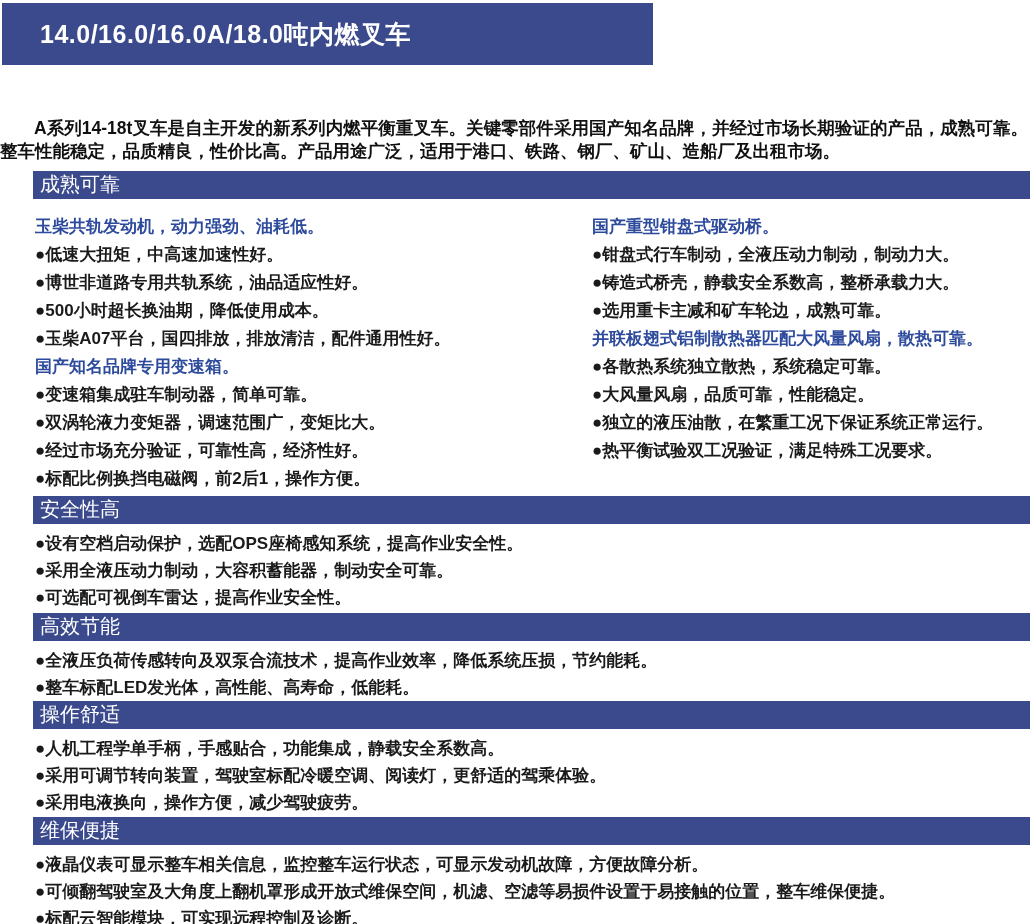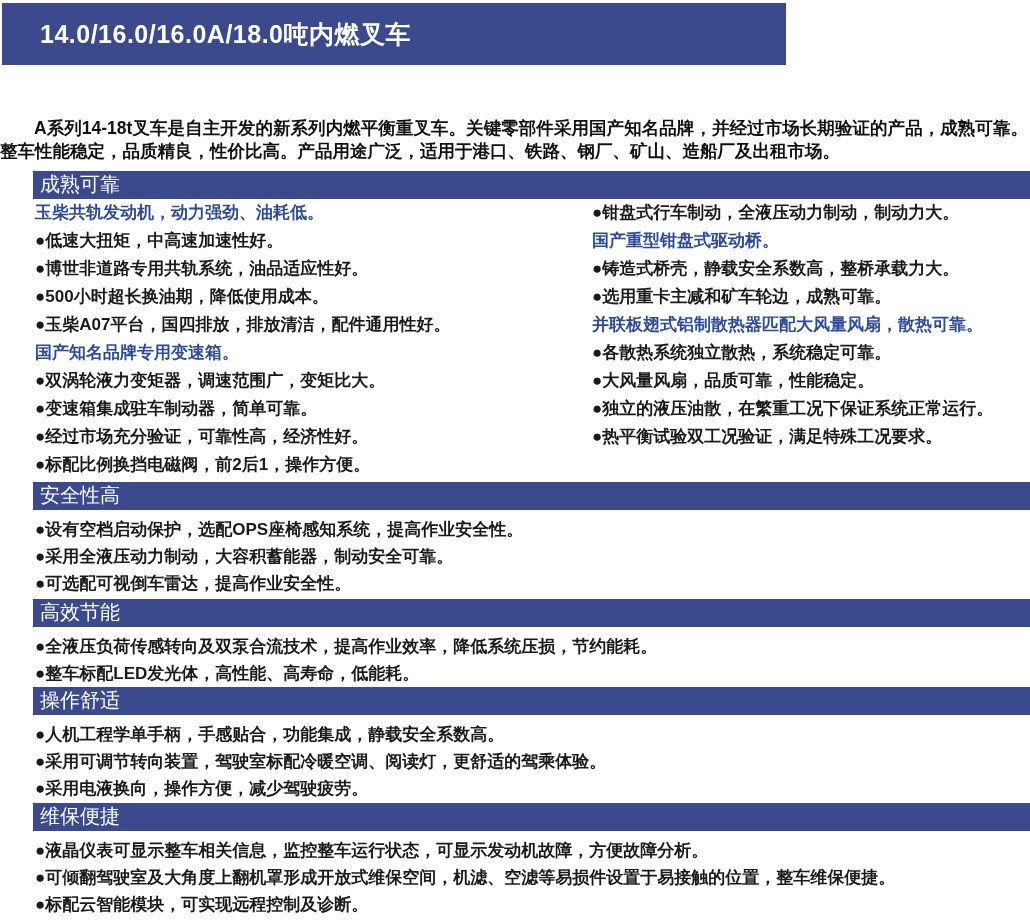--- a/index.html
+++ b/index.html
@@ -5,21 +5,21 @@
   * { margin: 0; padding: 0; box-sizing: border-box; }
   html, body { background: #ffffff; }
   body {
     width: 1030px; height: 924px;
     font-family: "Liberation Sans", sans-serif;
     overflow: hidden;
     color: #111;
   }
   .banner {
     margin: 3px 0 0 2px;
-    width: 784px; height: 62px;
+    width: 651px; height: 62px;
     background: #3a4a8c;
     color: #ffffff;
     font-size: 25px; font-weight: bold;
     display: flex; align-items: center;
     padding-left: 38px;
     letter-spacing: 0.5px;
   }
   .intro {
     margin-top: 52px;
     padding-right: 2px;
@@ -36,21 +36,21 @@
     color: #ffffff;
     font-size: 20px; font-weight: normal;
     line-height: 27px;
     padding-left: 7px;
   }
   .bar-mature      { margin-top: 8px; }
   .bar-safety      { margin-top: 3px; }
   .bar-efficiency  { margin-top: 2px; }
   .bar-comfort     { margin-top: 0px; }
   .bar-maintenance { margin-top: 1px; }
-  .cols { display: flex; padding-top: 0; }
+  .cols { display: flex; padding-top: 14px; }
   .col-left  { width: 557px; }
   .col-right { flex: 1; }
   .row {
     height: 28px; line-height: 28px;
     font-size: 17px; font-weight: 700;
     color: #1a1a1a;
     white-space: nowrap; overflow: hidden;
     padding-left: 2px;
   }
   .row.blue { color: #2d4a9c; font-weight: bold; }
@@ -72,28 +72,28 @@
     <span>成熟可靠</span>
   </div>
   <div class="cols">
     <div class="col-left">
       <div class="row blue">玉柴共轨发动机，动力强劲、油耗低。</div>
       <div class="row">●低速大扭矩，中高速加速性好。</div>
       <div class="row">●博世非道路专用共轨系统，油品适应性好。</div>
       <div class="row">●500小时超长换油期，降低使用成本。</div>
       <div class="row">●玉柴A07平台，国四排放，排放清洁，配件通用性好。</div>
       <div class="row blue">国产知名品牌专用变速箱。</div>
+      <div class="row">●变速箱集成驻车制动器，简单可靠。</div>
       <div class="row">●双涡轮液力变矩器，调速范围广，变矩比大。</div>
-      <div class="row">●变速箱集成驻车制动器，简单可靠。</div>
       <div class="row">●经过市场充分验证，可靠性高，经济性好。</div>
       <div class="row">●标配比例换挡电磁阀，前2后1，操作方便。</div>
     </div>
     <div class="col-right">
+      <div class="row blue">国产重型钳盘式驱动桥。</div>
       <div class="row">●钳盘式行车制动，全液压动力制动，制动力大。</div>
-      <div class="row blue">国产重型钳盘式驱动桥。</div>
       <div class="row">●铸造式桥壳，静载安全系数高，整桥承载力大。</div>
       <div class="row">●选用重卡主减和矿车轮边，成熟可靠。</div>
       <div class="row blue">并联板翅式铝制散热器匹配大风量风扇，散热可靠。</div>
       <div class="row">●各散热系统独立散热，系统稳定可靠。</div>
       <div class="row">●大风量风扇，品质可靠，性能稳定。</div>
       <div class="row">●独立的液压油散，在繁重工况下保证系统正常运行。</div>
       <div class="row">●热平衡试验双工况验证，满足特殊工况要求。</div>
     </div>
   </div>
 

